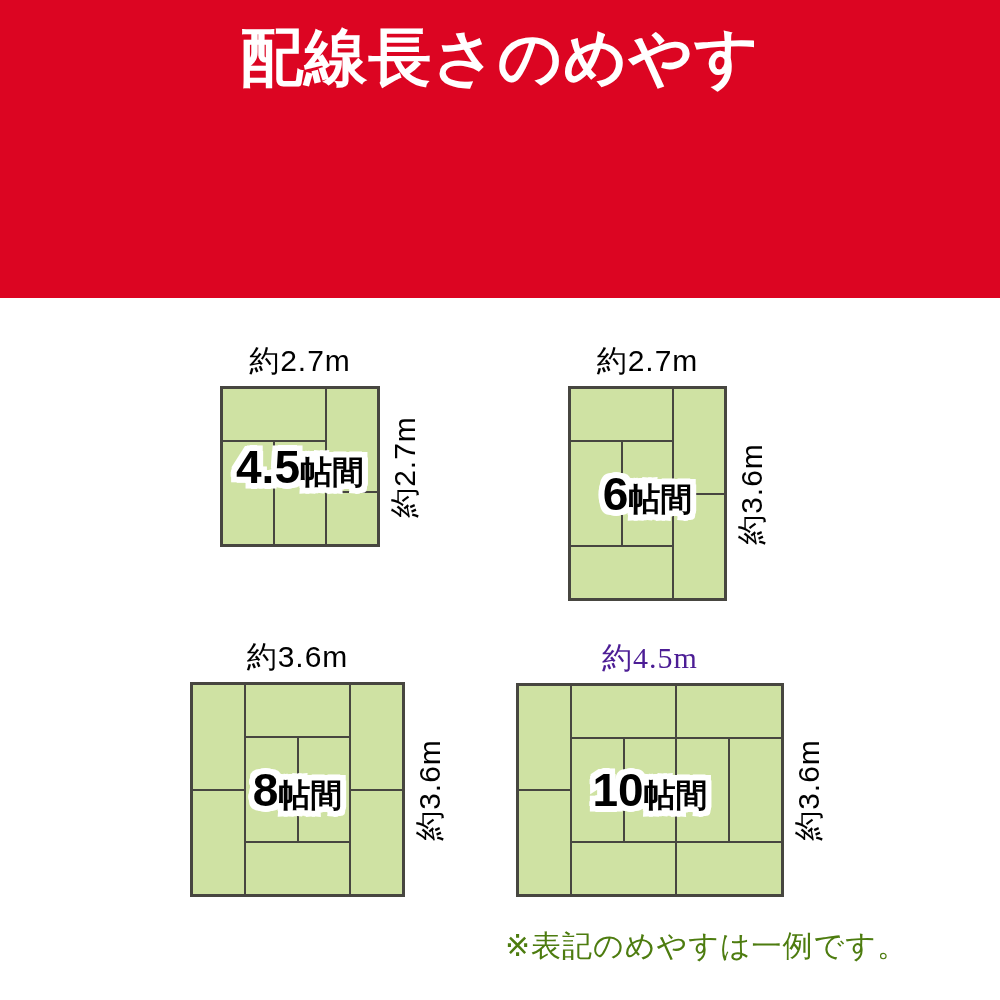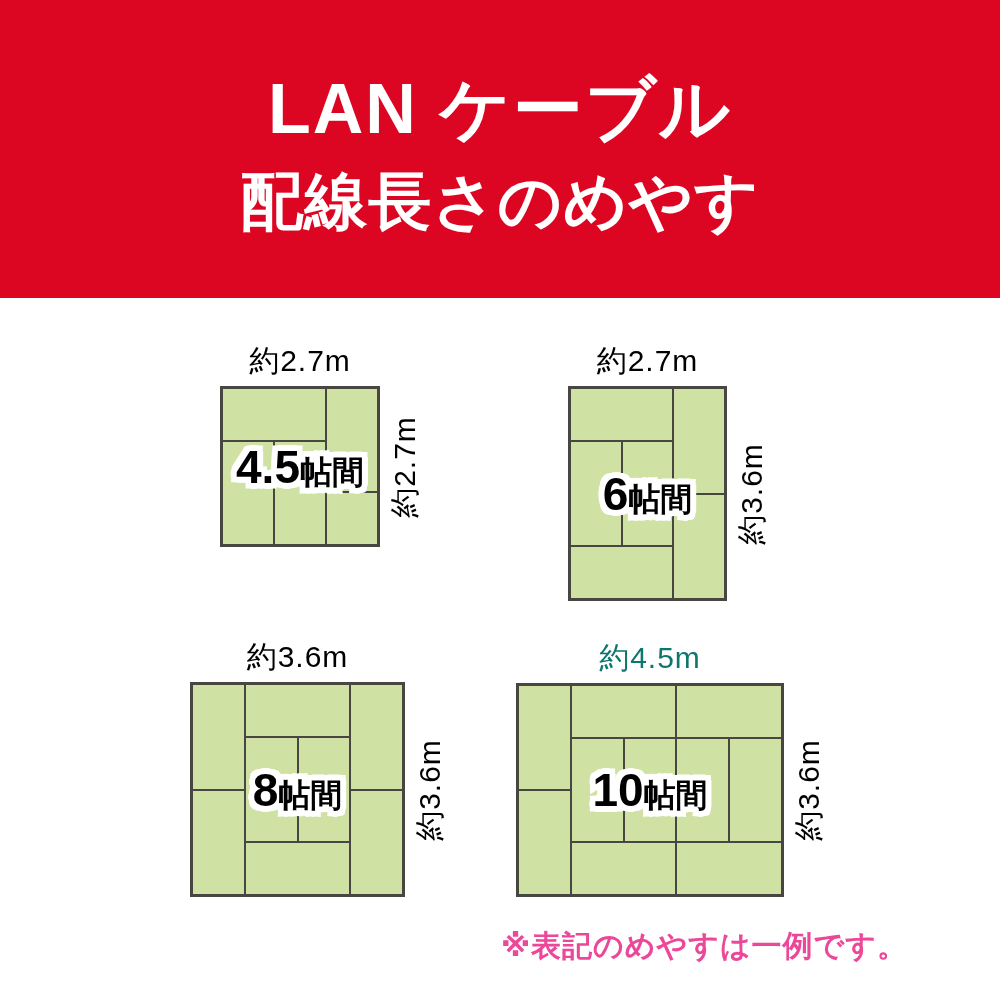--- a/index.html
+++ b/index.html
@@ -54,21 +54,20 @@
   .label-unit{font-size:32px;font-weight:bold;}
   .footnote{
     position:absolute;top:926px;right:92px;
     font-size:30px;white-space:nowrap;letter-spacing:1px;
   }
 </style>
 </head>
 <body>
 
 <div class="header" style="background: rgb(220, 5, 34); color: rgb(255, 255, 255);">
-  <div class="title-line1">LAN ケーブル</div>
   <div class="title-line2">配線長さのめやす</div>
 </div>
 
 <div class="rooms-layer">
     <div class="room" style="left: 220px; top: 386px; width: 160px; height: 161px; background: rgb(207, 226, 163); border-color: rgb(71, 70, 64);">
       <div class="room-box">
         <div class="mat-line" style="background: rgb(71, 70, 64); left: 101.672px; top: 0px; width: 2px; height: 155px;"></div>
         <div class="mat-line" style="background: rgb(71, 70, 64); left: 50.3282px; top: 51.6615px; width: 2px; height: 103.338px;"></div>
         <div class="mat-line" style="background: rgb(71, 70, 64); top: 50.6615px; left: 0px; height: 2px; width: 102.672px;"></div>
         <div class="mat-line" style="background: rgb(71, 70, 64); top: 102.338px; left: 102.672px; height: 2px; width: 51.3282px;"></div>
@@ -121,24 +120,24 @@
     <div class="room" style="left: 516px; top: 683px; width: 268px; height: 214px; background: rgb(207, 226, 163); border-color: rgb(71, 70, 64);">
       <div class="room-box">
         <div class="mat-line" style="background: rgb(71, 70, 64); left: 51.4px; top: 0px; width: 2px; height: 208px;"></div>
         <div class="mat-line" style="background: rgb(71, 70, 64); left: 156.2px; top: 0px; width: 2px; height: 208px;"></div>
         <div class="mat-line" style="background: rgb(71, 70, 64); left: 103.8px; top: 52px; width: 2px; height: 104px;"></div>
         <div class="mat-line" style="background: rgb(71, 70, 64); left: 208.6px; top: 52px; width: 2px; height: 104px;"></div>
         <div class="mat-line" style="background: rgb(71, 70, 64); top: 51px; left: 52.4px; height: 2px; width: 209.6px;"></div>
         <div class="mat-line" style="background: rgb(71, 70, 64); top: 155px; left: 52.4px; height: 2px; width: 209.6px;"></div>
         <div class="mat-line" style="background: rgb(71, 70, 64); top: 103px; left: 0px; height: 2px; width: 52.4px;"></div>
       </div>
-      <div class="dim-top" style="color: #0f766e;">約4.5m</div>
+      <div class="dim-top" style="color: #4c1d95; font-family: Liberation Serif, serif;">約4.5m</div>
       <div class="dim-side">
         <div class="dim-side-text" style="color: rgb(0, 0, 0);">約3.6m</div>
       </div>
       <div class="room-label">
         <div class="label-layer label-stroke"><span class="label-num">10</span><span class="label-unit">帖間</span></div>
         <div class="label-layer label-fill"><span class="label-num">10</span><span class="label-unit">帖間</span></div>
       </div>
     </div>
   </div>
 
-<div class="footnote" style="color: #ec4899; font-weight: bold;">※表記のめやすは一例です。</div>
+<div class="footnote" style="color: #4d7c0f;">※表記のめやすは一例です。</div>
 
 </body></html>

